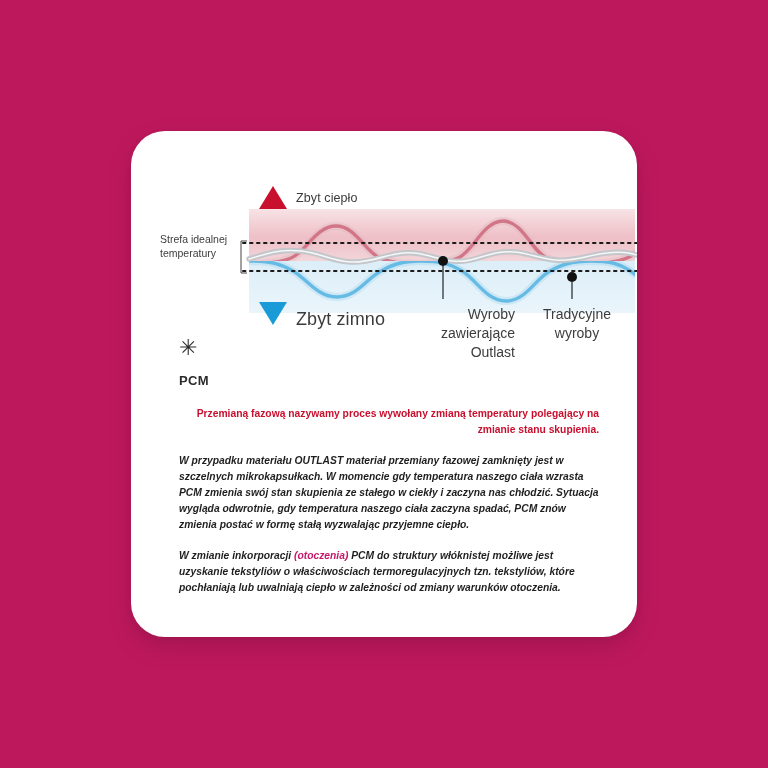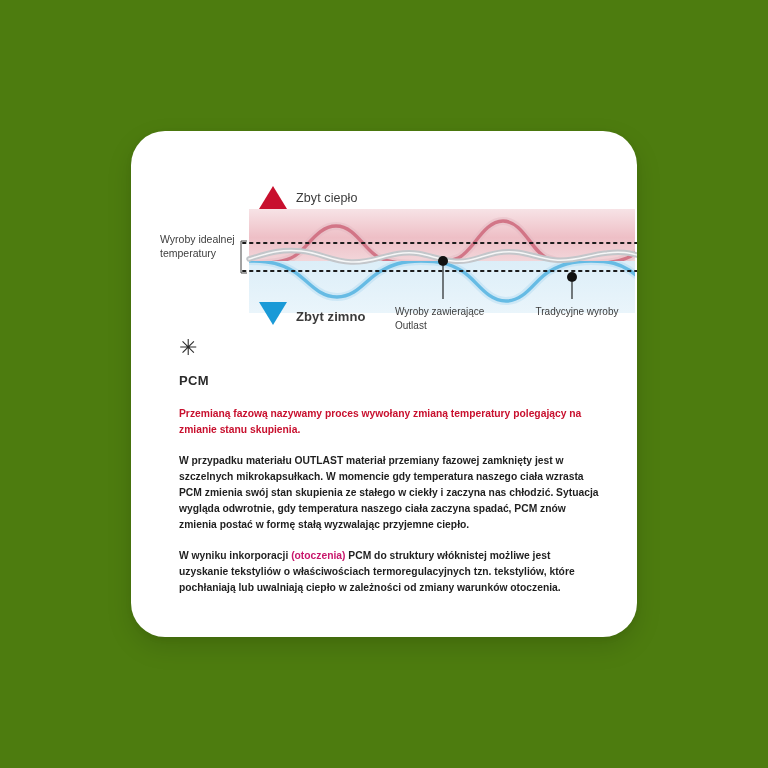--- a/index.html
+++ b/index.html
@@ -8,21 +8,21 @@
     width: 768px;
     height: 768px;
     background: #f4f4f4;
     font-family: "Liberation Sans", sans-serif;
   }
 
   #page {
     position: relative;
     width: 768px;
     height: 768px;
-    background: #4d7c0f;
+    background: #be185d;
     overflow: hidden;
   }
 
   
   #card {
     position: absolute;
     left: 131px;
     top: 131px;
     width: 506px;
     height: 506px;
@@ -42,50 +42,50 @@
 
   .legend-label {
     position: absolute;
     font-size: 11.5px;
     color: #3a3a3a;
     letter-spacing: .1px;
     white-space: nowrap;
   }
 
   #hot-label  { left: 165px; top: 60px; color: #3b3b3b; font-size: 12.5px; }
-  #cold-label { left: 165px; top: 178px; color: #3b3b3b; font-size: 13px; font-weight: bold; }
+  #cold-label { left: 165px; top: 178px; color: #3b3b3b; font-size: 18px; }
 
   #zone-label {
     position: absolute;
     left: 29px;
     top: 101px;
     width: 80px;
     font-size: 10.5px;
     line-height: 1.35;
     color: #3d3d3d;
   }
 
   #outlast-label {
     position: absolute;
     left: 264px;
     top: 174px;
     width: 120px;
-    text-align: left;
-    font-size: 10px;
+    text-align: right;
+    font-size: 14px;
     line-height: 1.35;
     color: #3d3d3d;
   }
 
   #trad-label {
     position: absolute;
     left: 398px;
     top: 174px;
     width: 96px;
     text-align: center;
-    font-size: 10px;
+    font-size: 14px;
     line-height: 1.35;
     color: #3d3d3d;
   }
 
   
   #text-block {
     position: absolute;
     left: 48px;
     top: 206px;
     width: 420px;
@@ -109,24 +109,26 @@
   .para {
     font-size: 10.3px;
     line-height: 1.55;
     color: #1f1f1f;
     margin-bottom: 15px;
   }
 
   .para.red {
     color: #c8102e;
     font-weight: bold;
+    text-align: right;
   }
 
   .para.bold {
     font-weight: bold;
+    font-style: italic;
   }
 
   .accent { color: #c8176b; }
 </style>
 </head>
 <body>
 
 <div id="page">
 
   <div id="card">
@@ -193,34 +195,34 @@
         <line x1="312" y1="135" x2="312" y2="168" stroke="#111" stroke-width="1.1"></line>
 
         <circle cx="441" cy="146" r="5" fill="#111"></circle>
         <line x1="441" y1="151" x2="441" y2="168" stroke="#111" stroke-width="1.1"></line>
       </svg>
 
       <div class="legend-label" id="hot-label">Zbyt ciepło</div>
 
       <div class="legend-label" id="cold-label">Zbyt zimno</div>
 
-      <div id="zone-label">Wyroby idealnej temperatury</div>
+      <div id="zone-label">Strefa idealnej temperatury</div>
 
       <div id="outlast-label">Wyroby zawierające Outlast</div>
 
       <div id="trad-label">Tradycyjne wyroby</div>
     </div>
 
     <div id="text-block">
 
       <div id="pcm-asterisk">✳</div>
 
       <div id="pcm-title">PCM</div>
 
       <p class="para red">Przemianą fazową nazywamy proces wywołany zmianą temperatury polegający na zmianie stanu skupienia.</p>
 
       <p class="para bold">W przypadku materiału OUTLAST materiał przemiany fazowej zamknięty jest w szczelnych mikrokapsułkach. W momencie gdy temperatura naszego ciała wzrasta PCM zmienia swój stan skupienia ze stałego w ciekły i zaczyna nas chłodzić. Sytuacja wygląda odwrotnie, gdy temperatura naszego ciała zaczyna spadać, PCM znów zmienia postać w formę stałą wyzwalając przyjemne ciepło.</p>
 
-      <p class="para bold"><span>W wyniku inkorporacji </span><span class="accent">(otoczenia)</span><span> PCM do struktury włóknistej możliwe jest uzyskanie tekstyliów o właściwościach termoregulacyjnych tzn. tekstyliów, które pochłaniają lub uwalniają ciepło w zależności od zmiany warunków otoczenia.</span></p>
+      <p class="para bold"><span>W zmianie inkorporacji </span><span class="accent">(otoczenia)</span><span> PCM do struktury włóknistej możliwe jest uzyskanie tekstyliów o właściwościach termoregulacyjnych tzn. tekstyliów, które pochłaniają lub uwalniają ciepło w zależności od zmiany warunków otoczenia.</span></p>
     </div>
 
   </div>
 </div>
 
 </body></html>

